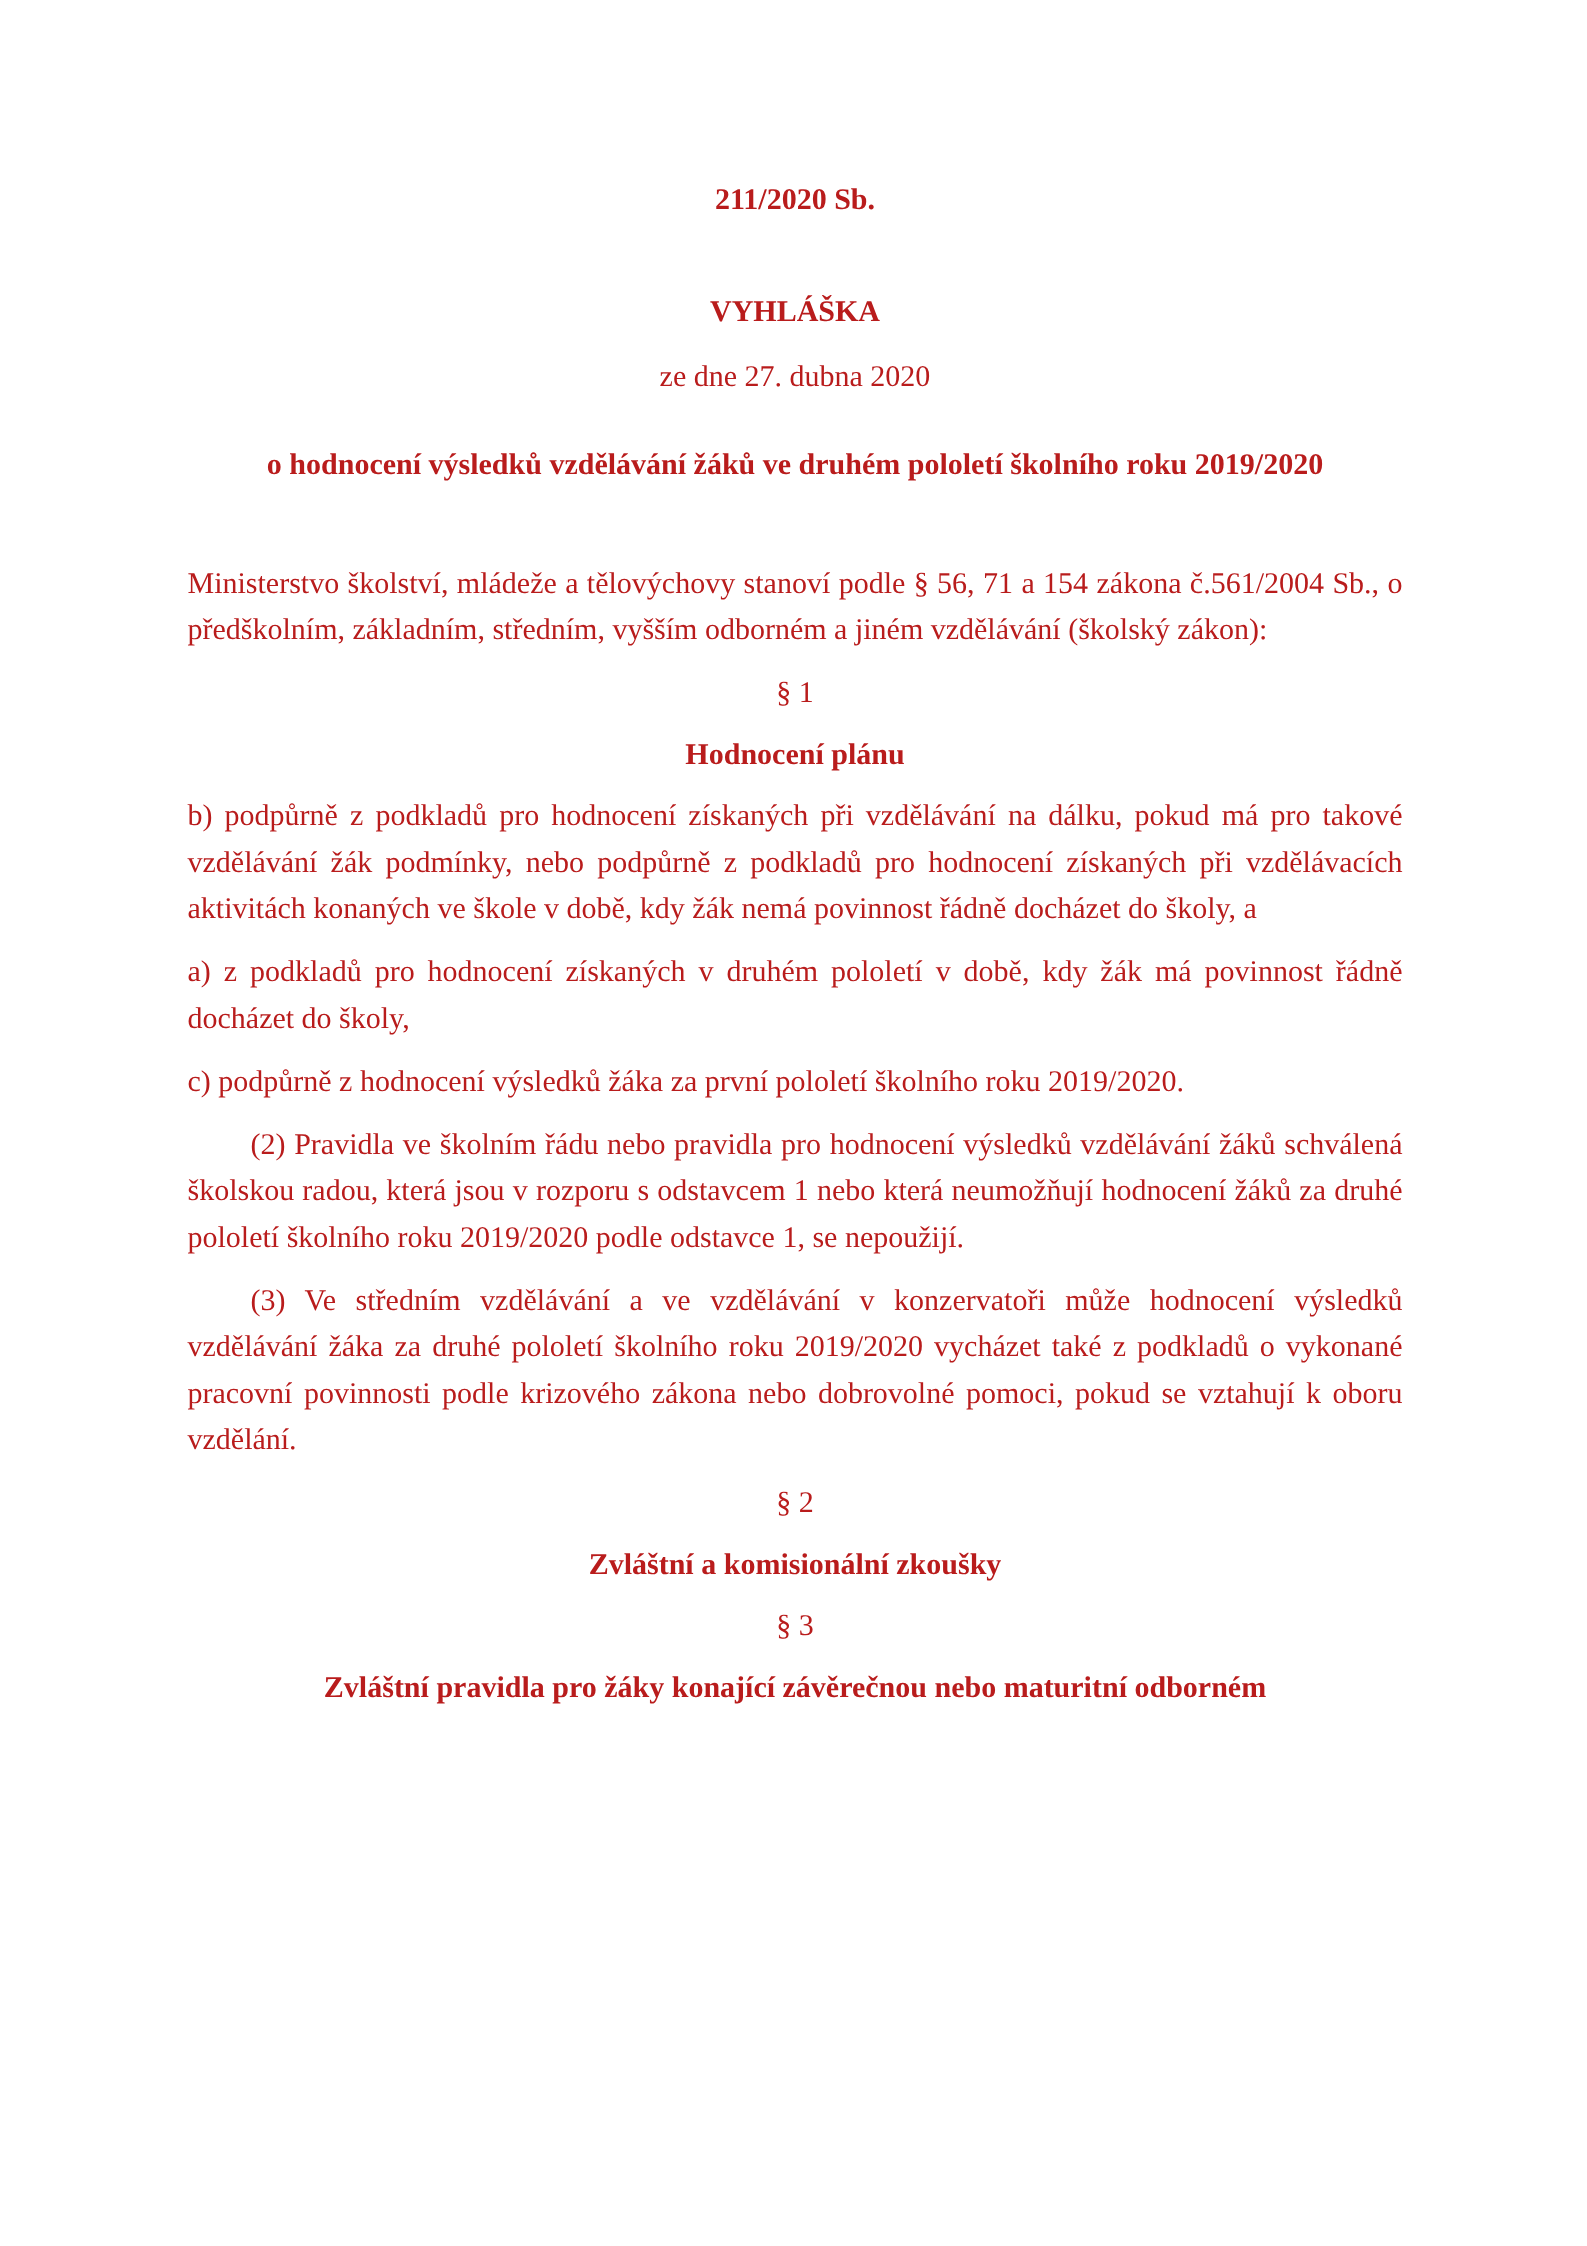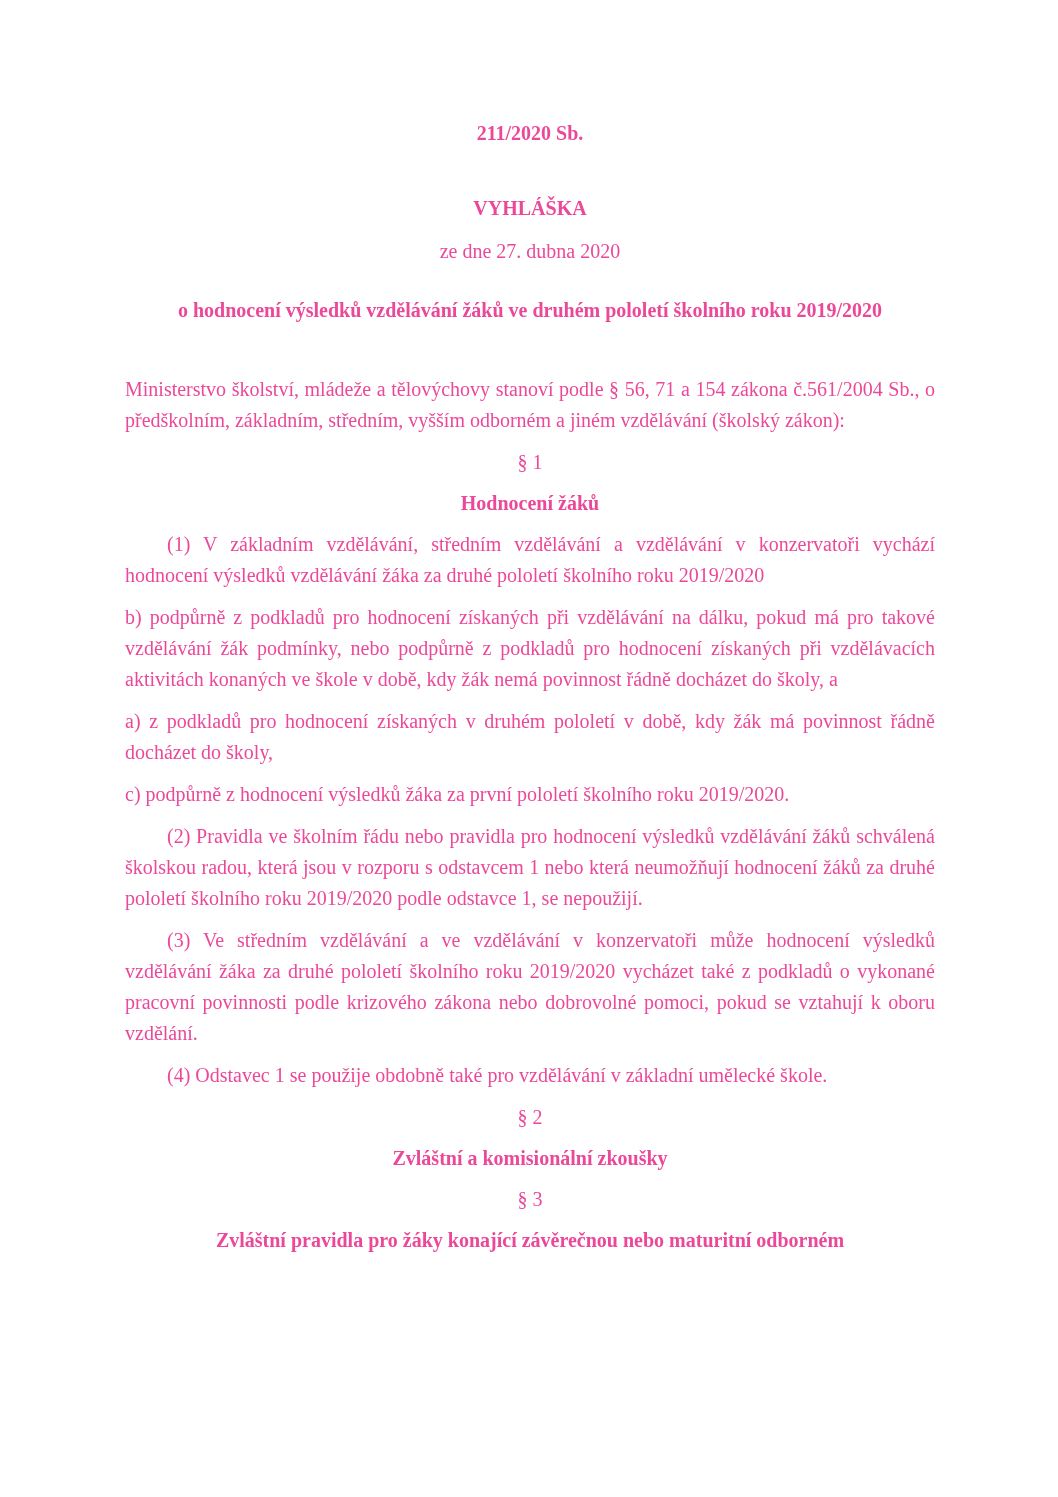--- a/index.html
+++ b/index.html
@@ -11,21 +11,21 @@
     position: relative;
     width: 1058px;
     height: 1497px;
     margin: 0 auto;
     background: #ffffff;
     box-sizing: border-box;
     padding: 118px 123px 40px 125px;
     font-family: "Liberation Serif", "DejaVu Serif", serif;
     font-size: 20px;
     line-height: 31px;
-    color: #ec4899;
+    color: #b91c1c;
     overflow: hidden;
   }
   .page p {
     margin: 0 0 11px 0;
   }
   .center  { text-align: center; }
   .bold    { font-weight: bold; }
   .justify { text-align: justify; }
   .indent  { text-indent: 42px; }
   
@@ -46,29 +46,27 @@
   <p class="center bold doc-type">VYHLÁŠKA</p>
 
   <p class="center doc-date">ze dne 27. dubna 2020</p>
 
   <p class="center bold doc-subject">o hodnocení výsledků vzdělávání žáků ve druhém pololetí školního roku 2019/2020</p>
 
   <p class="justify">Ministerstvo školství, mládeže a tělovýchovy stanoví podle § 56, 71 a 154 zákona č.561/2004 Sb., o předškolním, základním, středním, vyšším odborném a jiném vzdělávání (školský zákon):</p>
 
   <div>
     <p class="center section-mark">§ 1</p>
-    <p class="center bold section-title">Hodnocení žáků</p>
+    <p class="center bold section-title">Hodnocení plánu</p>
 
-    <p class="justify indent">(1) V základním vzdělávání, středním vzdělávání a vzdělávání v konzervatoři vychází hodnocení výsledků vzdělávání žáka za druhé pololetí školního roku 2019/2020</p>
     <p class="justify">b) podpůrně z podkladů pro hodnocení získaných při vzdělávání na dálku, pokud má pro takové vzdělávání žák podmínky, nebo podpůrně z podkladů pro hodnocení získaných při vzdělávacích aktivitách konaných ve škole v době, kdy žák nemá povinnost řádně docházet do školy, a</p>
     <p class="justify">a) z podkladů pro hodnocení získaných v druhém pololetí v době, kdy žák má povinnost řádně docházet do školy,</p>
     <p class="justify">c) podpůrně z hodnocení výsledků žáka za první pololetí školního roku 2019/2020.</p>
     <p class="justify indent">(2) Pravidla ve školním řádu nebo pravidla pro hodnocení výsledků vzdělávání žáků schválená školskou radou, která jsou v rozporu s odstavcem 1 nebo která neumožňují hodnocení žáků za druhé pololetí školního roku 2019/2020 podle odstavce 1, se nepoužijí.</p>
     <p class="justify indent">(3) Ve středním vzdělávání a ve vzdělávání v konzervatoři může hodnocení výsledků vzdělávání žáka za druhé pololetí školního roku 2019/2020 vycházet také z podkladů o vykonané pracovní povinnosti podle krizového zákona nebo dobrovolné pomoci, pokud se vztahují k oboru vzdělání.</p>
-    <p class="justify indent">(4) Odstavec 1 se použije obdobně také pro vzdělávání v základní umělecké škole.</p>
   </div>
 
   <div>
     <p class="center section-mark">§ 2</p>
     <p class="center bold section-title">Zvláštní a komisionální zkoušky</p>
 
   </div>
 
   <div>
     <p class="center section-mark">§ 3</p>

